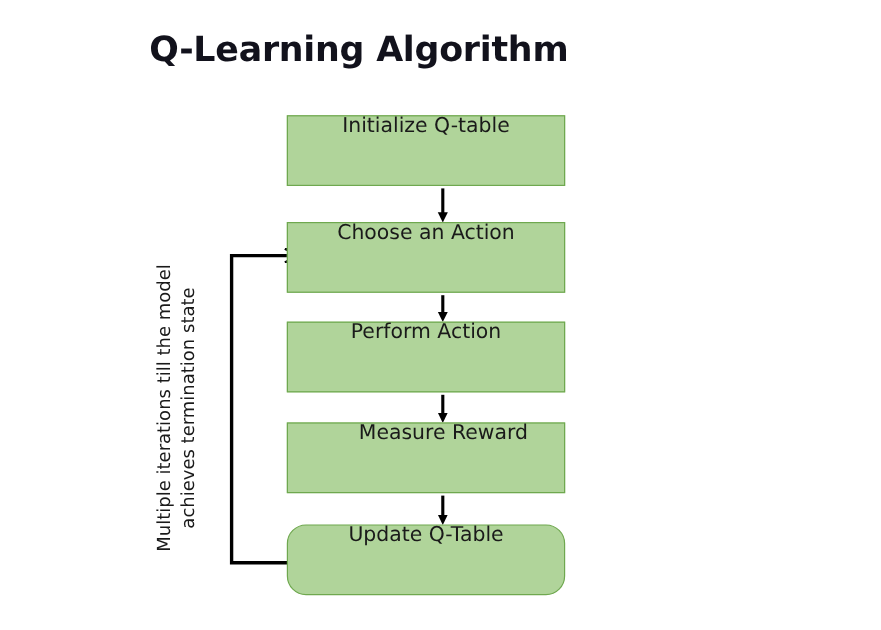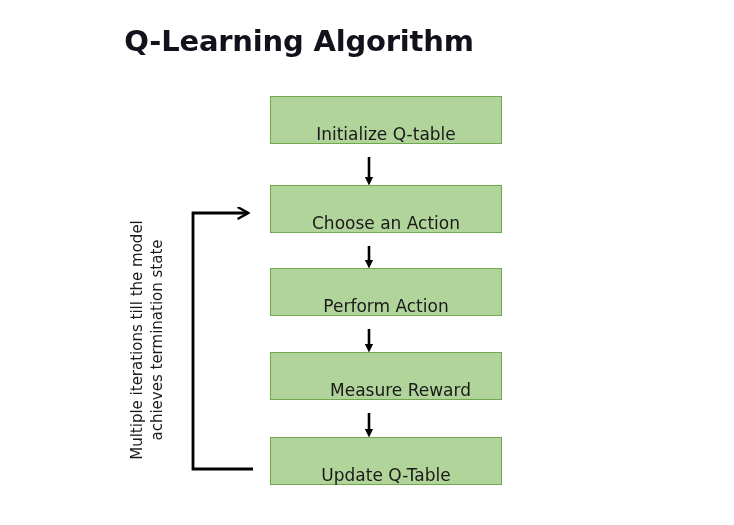--- a/index.html
+++ b/index.html
@@ -26,39 +26,39 @@
     width: 598px;
     text-align: center;
     font-size: 29px;
     font-weight: bold;
     color: #12121c;
     letter-spacing: -0.2px;
     font-family: "DejaVu Sans", sans-serif;
   }
   .node {
     position: absolute;
-    left: 270px;
+    left: 239px;
     width: 232px;
-    height: 48px;
+    height: 59px;
     box-sizing: border-box;
     background: #b0d49a;
     border: 1.5px solid #6fa84f;
     display: flex;
-    align-items: flex-end;
+    align-items: flex-start;
     justify-content: center;
     color: #1a1a1a;
     font-size: 17px;
     font-family: "DejaVu Sans", sans-serif;
     line-height: 1;
   }
   #node-0 { top: 96px; }
   #node-1 { top: 185px; }
   #node-2 { top: 268px; }
   #node-3 { top: 352px; padding-left: 29px; }
-  #node-4 { top: 437px; }
+  #node-4 { top: 437px; border-radius: 16px; }
 
   .connector-layer {
     position: absolute;
     left: 0;
     top: 0;
     width: 734px;
     height: 525px;
     pointer-events: none;
   }
 

